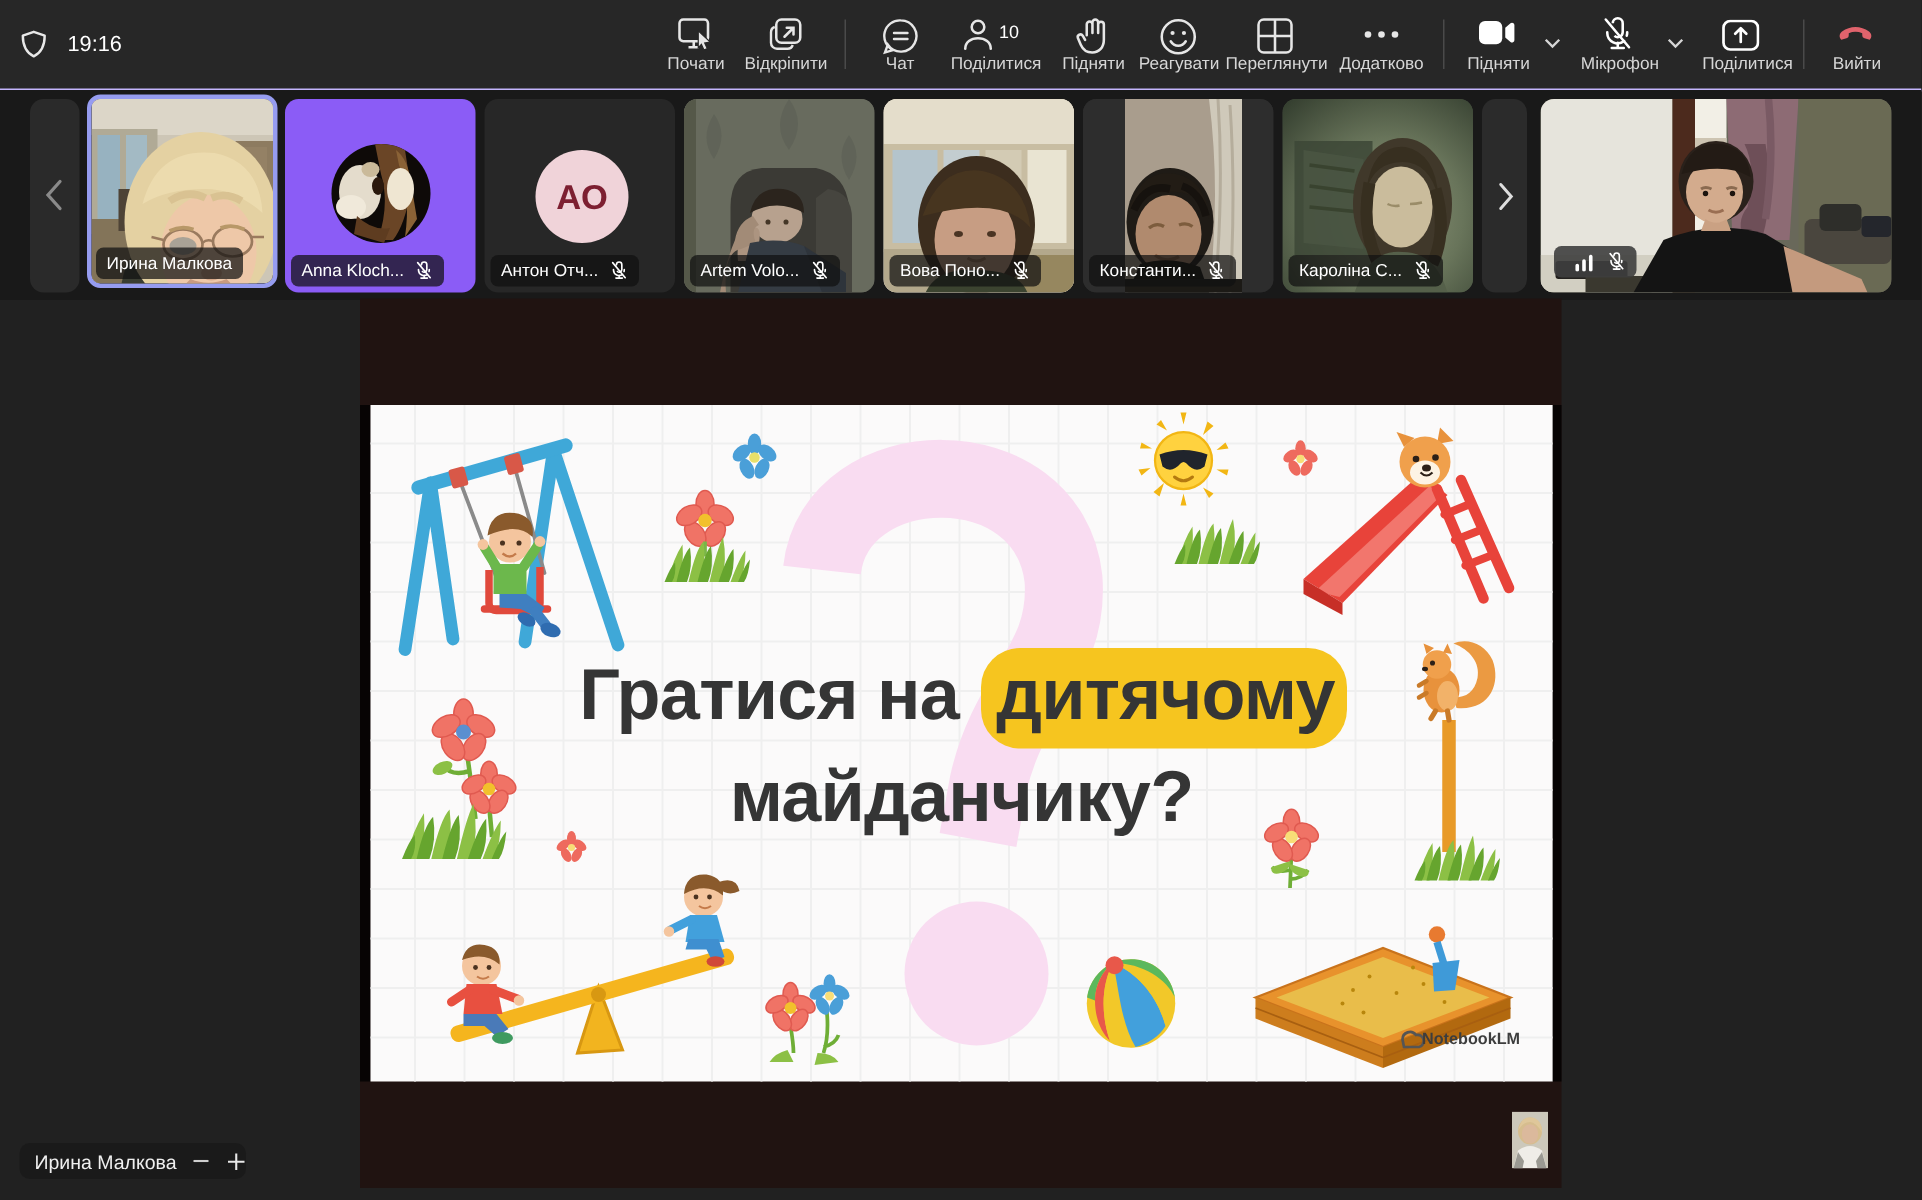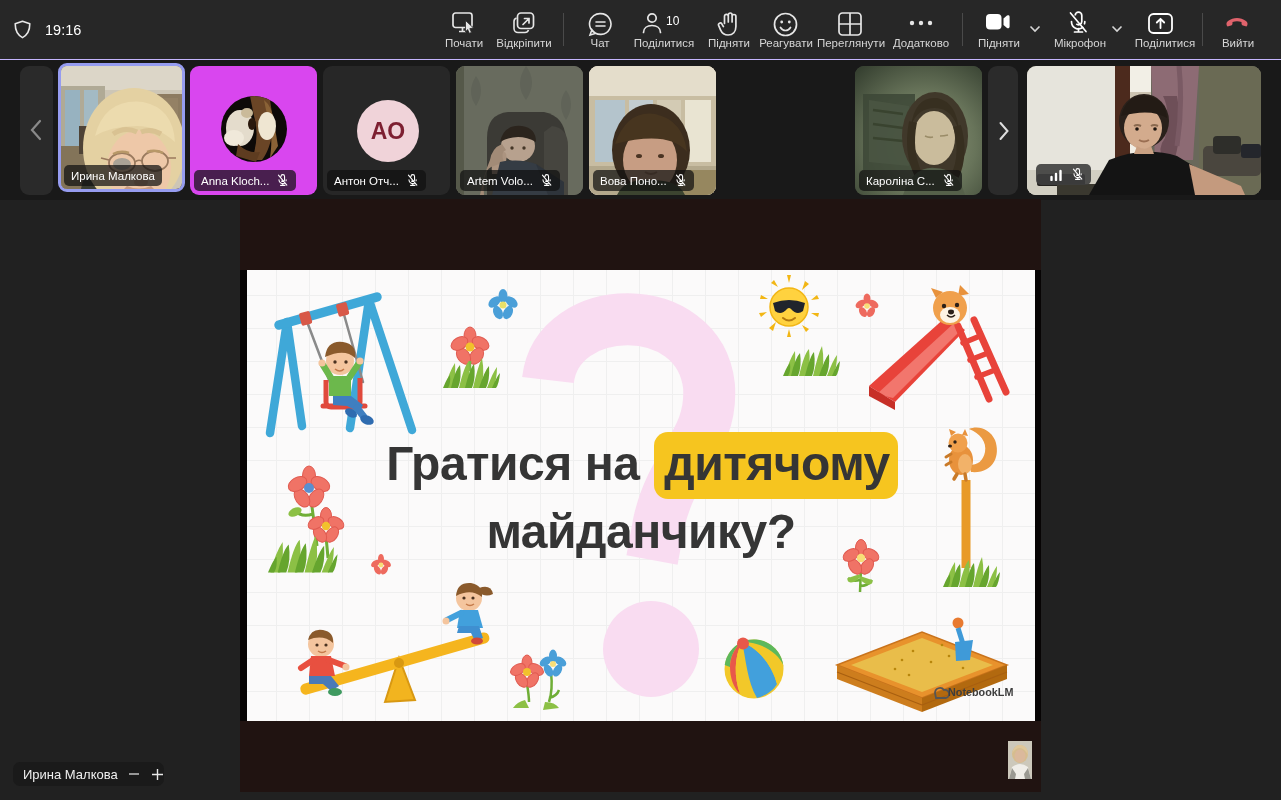--- a/index.html
+++ b/index.html
@@ -15,21 +15,21 @@
   .nlabel{position:absolute;left:4px;bottom:4px;height:21px;background:rgba(16,16,16,.72);border-radius:5px;color:#fff;font-size:11.5px;display:flex;align-items:center;padding:0 7px;white-space:nowrap}
   .nlabel svg{margin-left:7px}
   
   #main{position:absolute;left:0;top:200px;width:1281px;height:600px;background:#212121}
   #share{position:absolute;left:240px;top:-1px;width:801px;height:593px;background:#201311}
   #slide{position:absolute;left:7px;top:71px;width:788px;height:451px;background:#fbfafa;
     background-image:linear-gradient(#efefef 1px,transparent 1px),linear-gradient(90deg,#efefef 1px,transparent 1px);
     background-size:33px 33px;background-position:-4px -8px}
   .bbar{position:absolute;top:71px;width:7px;height:451px;background:#070404}
   #titlebox{position:absolute;left:0;top:160px;width:788px;text-align:center;color:#353535;font-weight:bold;font-size:48px;line-height:68px;letter-spacing:-0.5px}
-  #hl{background:#f6c51f;border-radius:14px;padding:5px 8px 9px 10px;margin:0 -2px 0 2px}
+  #hl{background:#f6c51f;border-radius:26px;padding:5px 8px 9px 10px;margin:0 -2px 0 2px}
   #namepill{position:absolute;left:13px;top:762px;width:151px;height:24px;white-space:nowrap;background:#1a1a1a;border-radius:7px;color:#efefef;font-size:13px;display:flex;align-items:center}
   #pip{position:absolute;left:1008px;top:741px;width:24px;height:38px;overflow:hidden}
 </style>
 </head>
 <body>
 
 <div id="topbar">
   <svg class="tbicon" style="left:14px;top:20px" width="17" height="19" viewBox="0 0 17 19">
       <path d="M8.5 1.2 L15.8 3.8 C15.8 9.5 14.5 14.5 8.5 17.6 C2.5 14.5 1.2 9.5 1.2 3.8 Z" fill="none" stroke="#e8e8e8" stroke-width="1.6" stroke-linejoin="round"></path>
     </svg>
@@ -149,21 +149,21 @@
       <ellipse cx="94" cy="95" rx="13" ry="10" fill="none" stroke="#9a7a5e" stroke-width="1.8"></ellipse>
       <path d="M74 96 q3 -3 7 -1 M48 94 l-8 -2 M107 92 l8 0" fill="none" stroke="#9a7a5e" stroke-width="1.6"></path>
       <ellipse cx="61" cy="98" rx="9" ry="6" fill="#637c84" opacity=".5"></ellipse>
       <path d="M52 88 q8 -4 16 -1 M86 86 q8 -3 16 1" stroke="#b89868" stroke-width="2.5" fill="none"></path>
       <path d="M66 120 q12 5 24 0 l3 3 h-30 Z" fill="#c99b80"></path>
       <ellipse cx="80" cy="116" rx="7" ry="5" fill="#d8a98a"></ellipse>
     </svg>
     <div class="nlabel" style="left:3px;bottom:3px">Ирина Малкова</div>
   </div>
 
-  <div class="tile" style="left:190px;background:#d946ef">
+  <div class="tile" style="left:190px;background:#8b5cf6">
     <svg width="127" height="129" viewBox="0 0 127 129">
       <defs>
           <clipPath id="c2">
             <circle cx="64" cy="63" r="33"></circle>
           </clipPath>
         </defs>
       <circle cx="64" cy="63" r="33" fill="#0e0a08"></circle>
       <g clip-path="url(#c2)">
         <ellipse cx="50" cy="62" rx="14" ry="18" fill="#e4dccc"></ellipse>
         <ellipse cx="44" cy="72" rx="10" ry="8" fill="#f0e9da"></ellipse>
@@ -228,20 +228,39 @@
       <path d="M36 108 Q34 88 46 86 Q52 84 50 96 Q48 106 46 108 Z" fill="#ac9480"></path>
       <path d="M28 129 Q26 102 38 100 L48 96 Q44 86 50 84 L46 78 Q36 82 34 94 Q28 108 24 129 Z" fill="#a28b77"></path>
       <path d="M44 96 Q64 92 80 98 L96 112 L98 129 L36 129 Z" fill="#353c44"></path>
       <path d="M80 98 L108 116 L108 129 L92 129 Z" fill="#2e343b"></path>
     </svg>
     <div class="nlabel">Artem Volo...<svg width="13" height="13" viewBox="0 0 24 24">
           <path d="M9.2 4.5 a3.3 3.3 0 0 1 6.6 0 v6 a3.3 3.3 0 0 1 -5.5 2.4 M5.5 10.5 v0.5 a7 7 0 0 0 11.3 5.4 M18.5 12.8 a7 7 0 0 0 .3 -2.3 M12.5 17.5 V21 M8.5 21 h8 M4.5 2 L20 20.5" fill="none" stroke="#fff" stroke-width="2" stroke-linecap="round"></path>
         </svg></div>
   </div>
 
+  <div class="tile" style="left:722px;background:#2d2d2d">
+    <svg width="127" height="129" viewBox="0 0 127 129">
+      <rect width="127" height="129" fill="#2d2d2d"></rect>
+      <rect x="28" y="0" width="78" height="129" fill="#a99d8d"></rect>
+      <path d="M84 0 h22 v129 h-22 q8 -66 0 -129 Z" fill="#cfc9ba"></path>
+      <path d="M90 0 q4 60 -2 129 M98 4 q4 60 0 125" stroke="#b5ad9c" stroke-width="2" fill="none"></path>
+      <ellipse cx="58" cy="82" rx="29" ry="36" fill="#1f1b16"></ellipse>
+      <ellipse cx="57" cy="90" rx="22" ry="26" fill="#b08a6e"></ellipse>
+      <path d="M30 76 Q38 46 62 50 Q82 54 84 80 Q78 60 56 62 Q40 62 30 76 Z" fill="#221c15"></path>
+      <path d="M34 74 q8 -18 24 -14 M66 58 q12 4 16 20" stroke="#16120e" stroke-width="5" fill="none"></path>
+      <path d="M44 86 q5 -4 10 -1 M64 84 q5 -2 9 1" stroke="#7c5c3d" stroke-width="2.2" fill="none"></path>
+      <path d="M48 104 q8 6 16 1" stroke="#8a6247" stroke-width="2.2" fill="none"></path>
+      <path d="M30 129 L38 110 Q58 104 78 112 L84 129 Z" fill="#14120e"></path>
+      <rect x="28" y="120" width="78" height="9" fill="#1c1a16"></rect>
+    </svg>
+    <div class="nlabel">Константи...<svg width="13" height="13" viewBox="0 0 24 24">
+          <path d="M9.2 4.5 a3.3 3.3 0 0 1 6.6 0 v6 a3.3 3.3 0 0 1 -5.5 2.4 M5.5 10.5 v0.5 a7 7 0 0 0 11.3 5.4 M18.5 12.8 a7 7 0 0 0 .3 -2.3 M12.5 17.5 V21 M8.5 21 h8 M4.5 2 L20 20.5" fill="none" stroke="#fff" stroke-width="2" stroke-linecap="round"></path>
+        </svg></div>
+  </div>
 
   <div class="tile" style="left:855px;background:#3f4a3a">
     <svg width="127" height="129" viewBox="0 0 127 129">
       <defs>
         <radialGradient id="g7" cx="55%" cy="60%" r="80%">
           <stop offset="0%" stop-color="#90987c"></stop>
             <stop offset="50%" stop-color="#68745a"></stop>
             <stop offset="100%" stop-color="#333d2e"></stop>
         </radialGradient>
       </defs>

